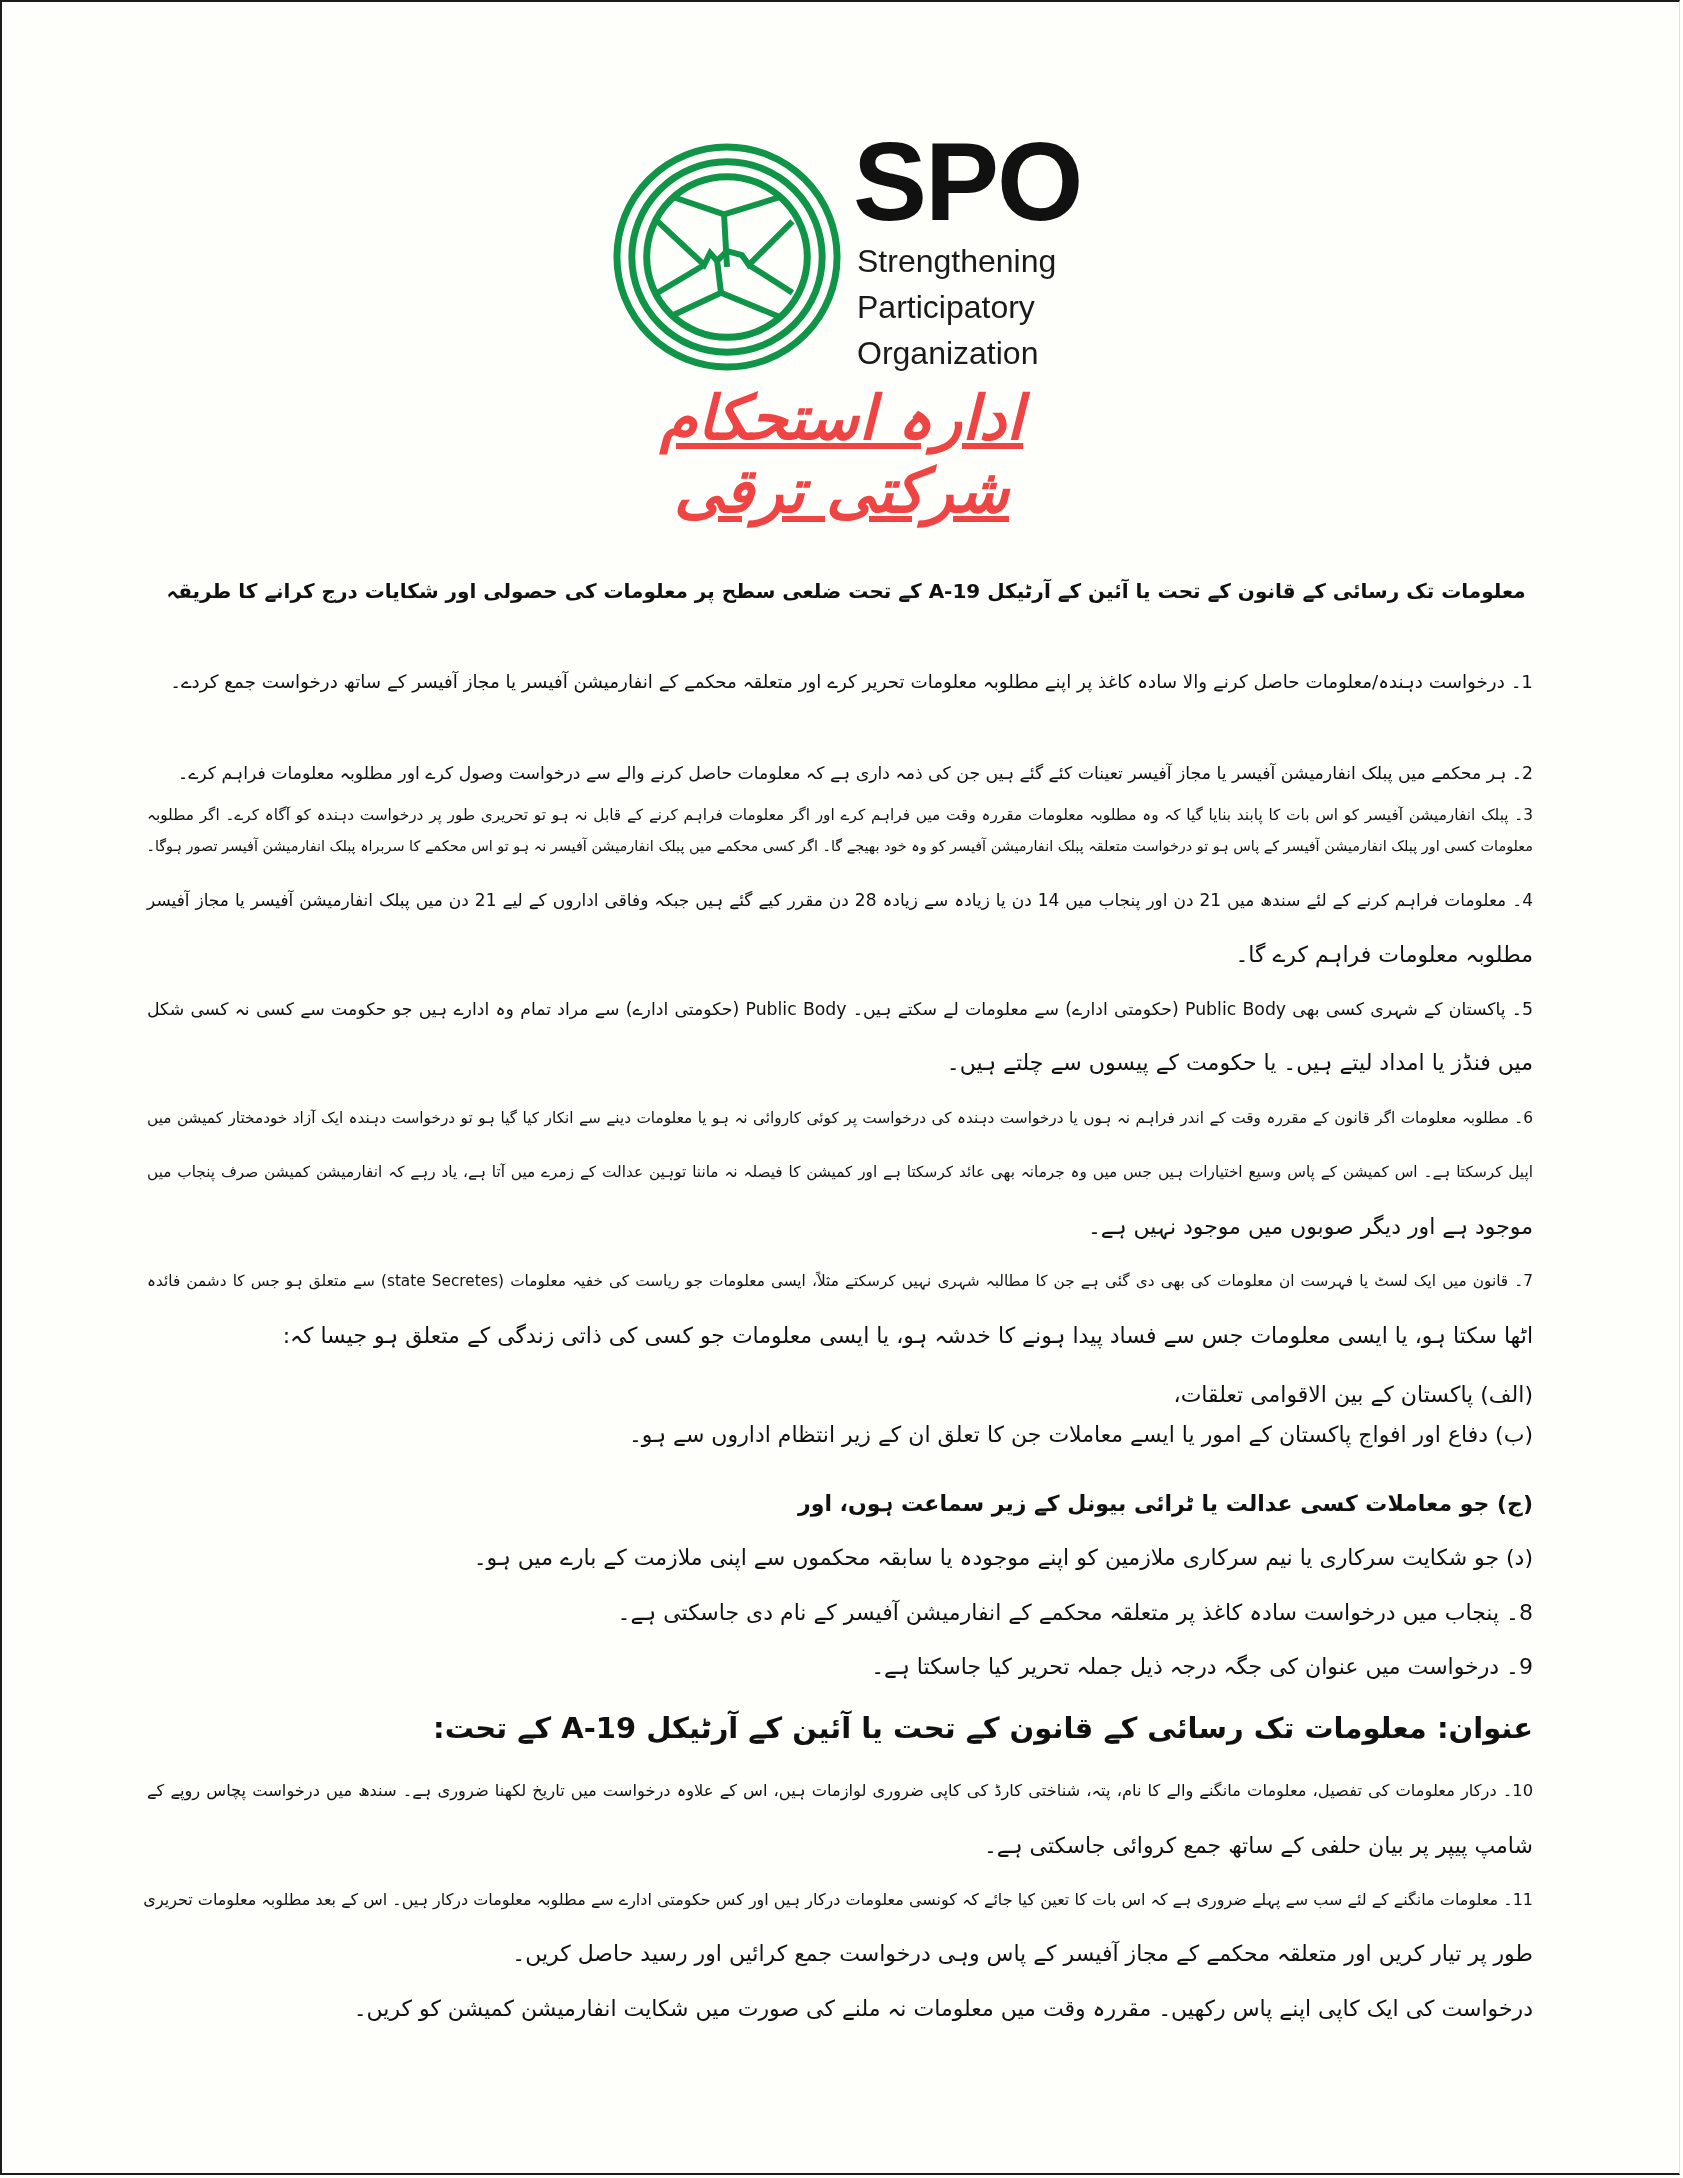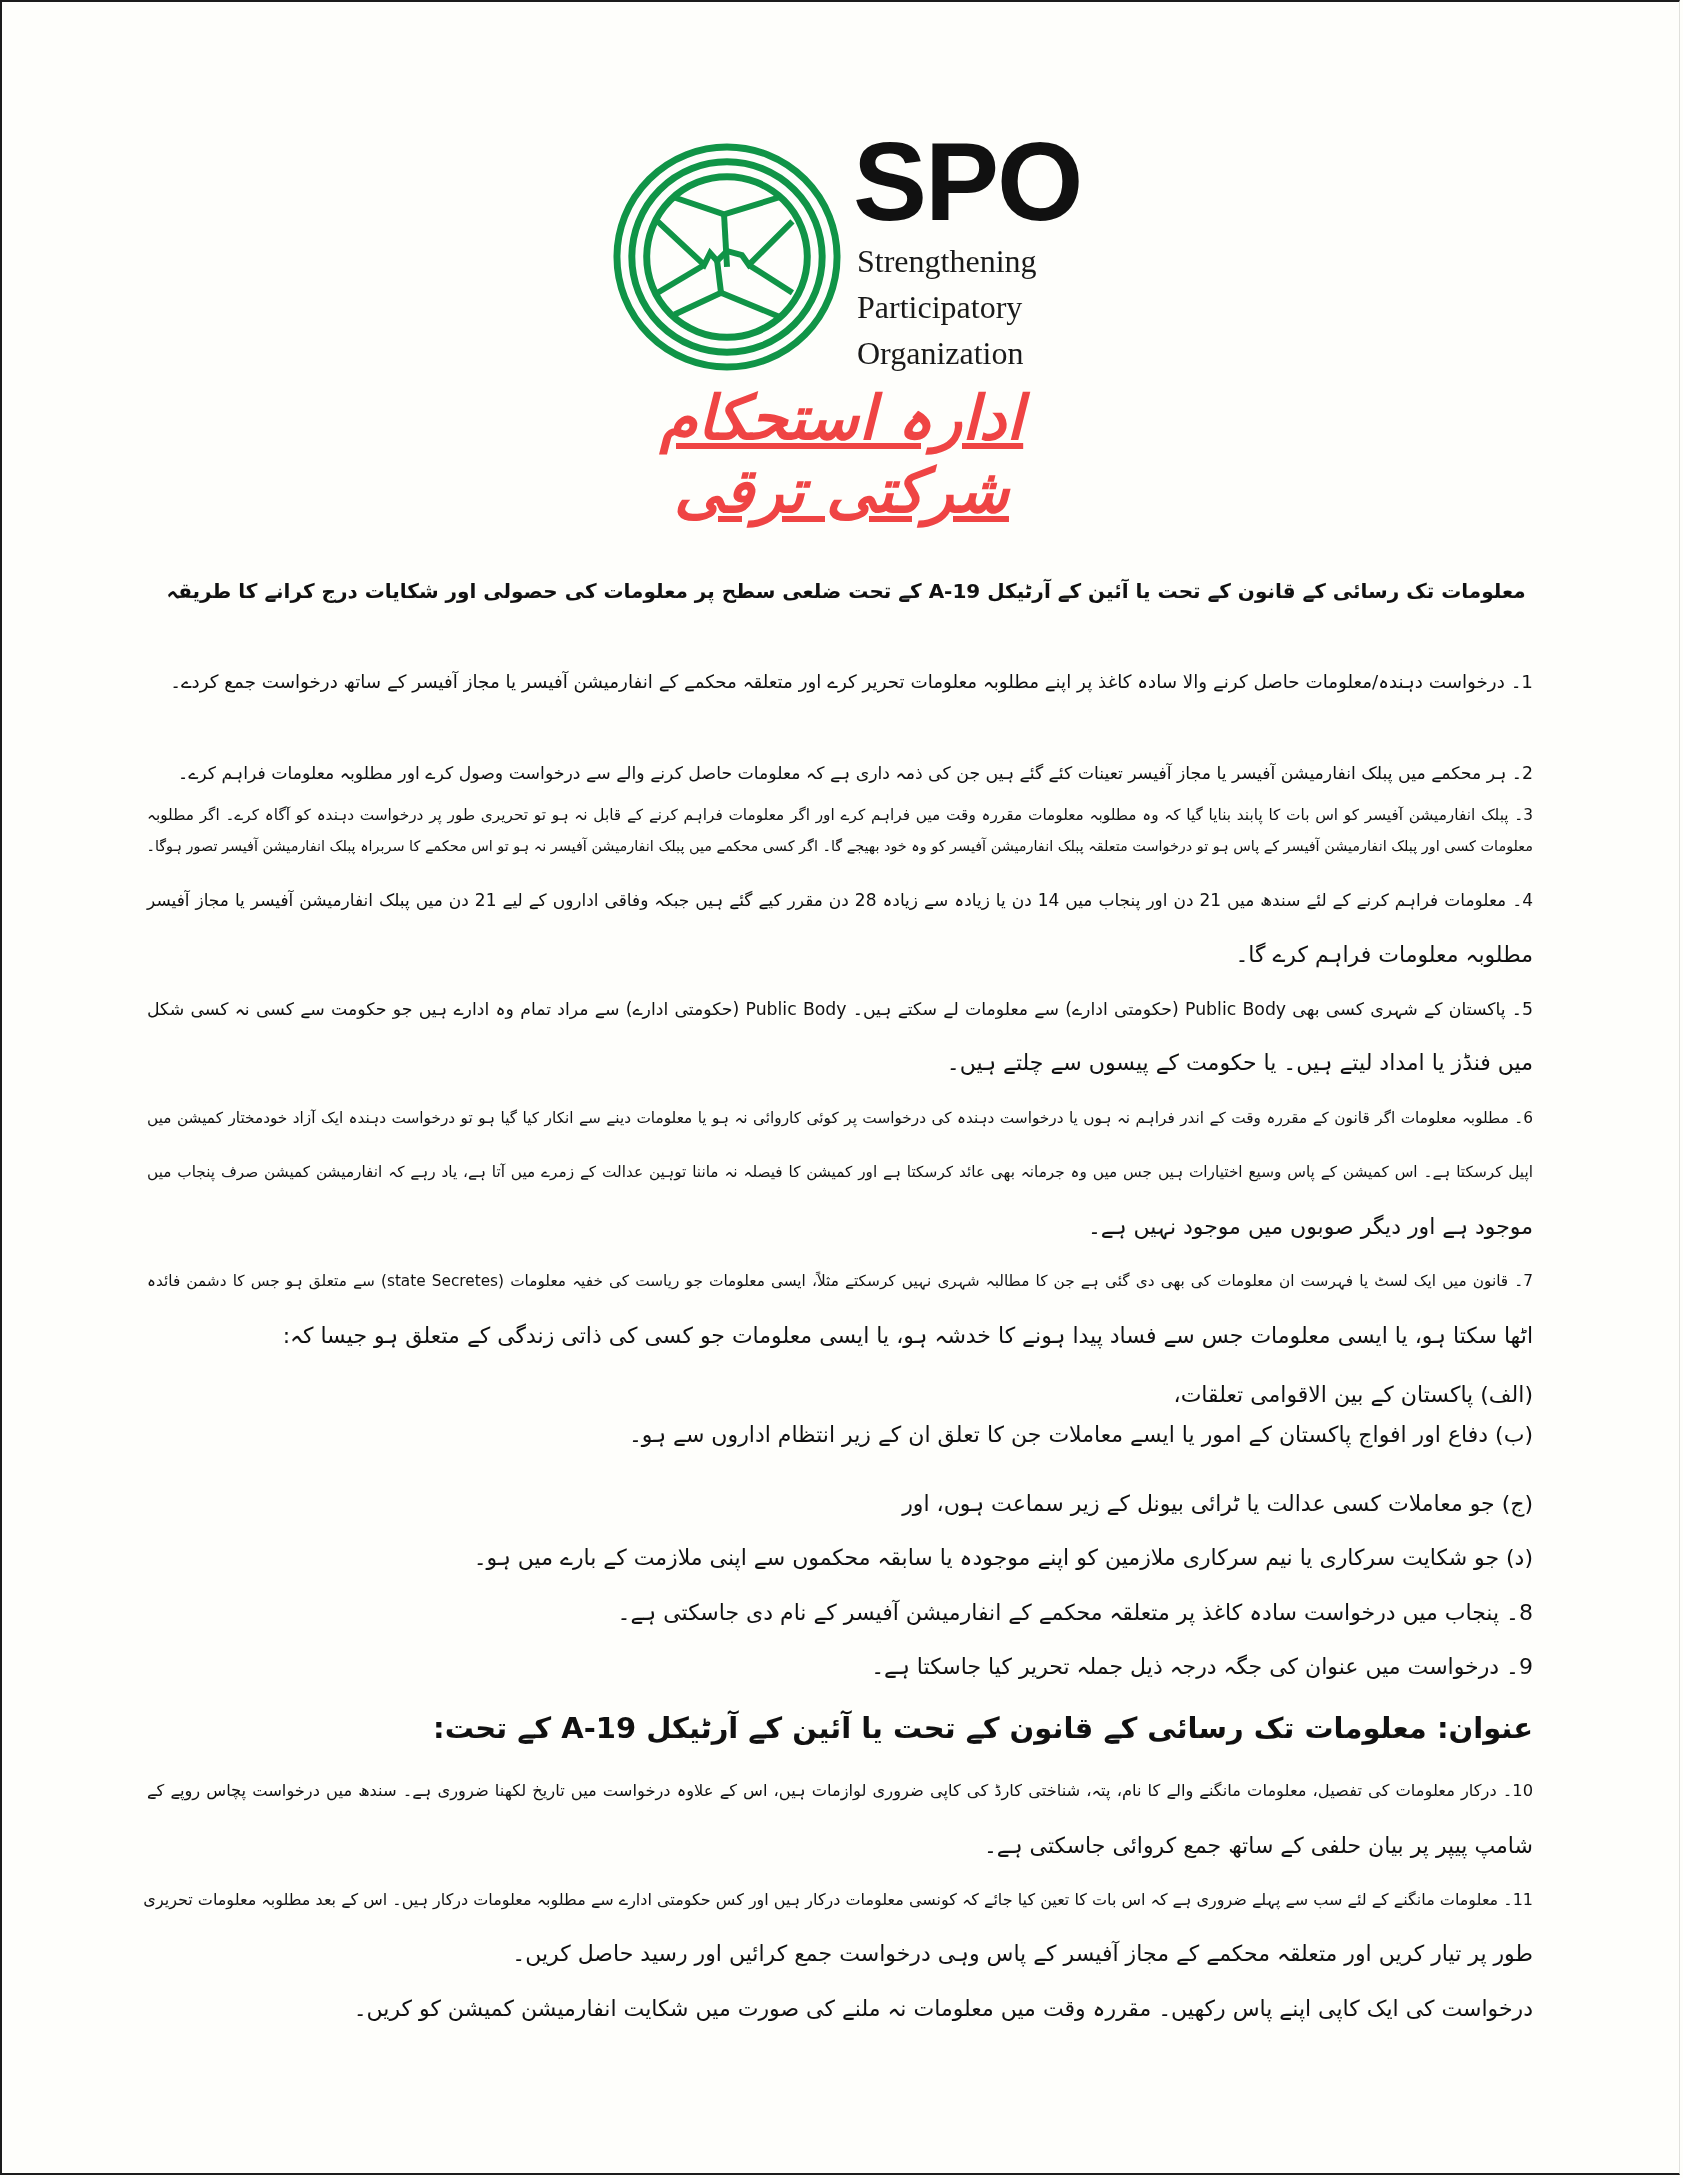--- a/index.html
+++ b/index.html
@@ -18,21 +18,21 @@
   }
   
   .logo { position: absolute; left: 612px; top: 142px; width: 230px; height: 230px; }
   .brand-abbr {
     position: absolute; left: 853px; top: 127px;
     font-family: "Liberation Sans", sans-serif; font-weight: bold;
     font-size: 111px; letter-spacing: -2px; line-height: 1; color: #111;
   }
   .brand-name {
     position: absolute; left: 857px; top: 238px;
-    font-family: Liberation Serif, serif; font-size: 32px; line-height: 46px; color: #1a1a1a;
+    font-family: Liberation Sans, sans-serif; font-size: 32px; line-height: 46px; color: #1a1a1a;
   }
   .brand-name div { white-space: nowrap; }
   .brand-urdu {
     position: absolute; left: 594px; top: 381px; width: 495px; text-align: center;
     direction: rtl; font-family: "DejaVu Sans", sans-serif; font-size: 61px; font-style: italic;
     line-height: 1.2; color: #ef4444; font-weight: bold; text-decoration: underline;
   }
   
   .doc-title {
     position: absolute; left: 158px; top: 579px; width: 1376px; text-align: center;
@@ -89,21 +89,21 @@
 <div class="line" style="top:938px;">مطلوبہ معلومات فراہم کرے گا۔</div>
 <div class="line full" style="top: 992px; font-size: 17.3px;">5۔ پاکستان کے شہری کسی بھی Public Body (حکومتی ادارے) سے معلومات لے سکتے ہیں۔ Public Body (حکومتی ادارے) سے مراد تمام وہ ادارے ہیں جو حکومت سے کسی نہ کسی شکل</div>
 <div class="line" style="top:1046px;text-align:center;">میں فنڈز یا امداد لیتے ہیں۔ یا حکومت کے پیسوں سے چلتے ہیں۔</div>
 <div class="line full" style="top: 1101px; font-size: 15.3px;">6۔ مطلوبہ معلومات اگر قانون کے مقررہ وقت کے اندر فراہم نہ ہوں یا درخواست دہندہ کی درخواست پر کوئی کاروائی نہ ہو یا معلومات دینے سے انکار کیا گیا ہو تو درخواست دہندہ ایک آزاد خودمختار کمیشن میں</div>
 <div class="line full" style="top: 1155px; font-size: 15.3px;">اپیل کرسکتا ہے۔ اس کمیشن کے پاس وسیع اختیارات ہیں جس میں وہ جرمانہ بھی عائد کرسکتا ہے اور کمیشن کا فیصلہ نہ ماننا توہین عدالت کے زمرے میں آتا ہے، یاد رہے کہ انفارمیشن کمیشن صرف پنجاب میں</div>
 <div class="line" style="top:1210px;">موجود ہے اور دیگر صوبوں میں موجود نہیں ہے۔</div>
 <div class="line full" style="top: 1264px; font-size: 15.3px;">7۔ قانون میں ایک لسٹ یا فہرست ان معلومات کی بھی دی گئی ہے جن کا مطالبہ شہری نہیں کرسکتے مثلاً، ایسی معلومات جو ریاست کی خفیہ معلومات (state Secretes) سے متعلق ہو جس کا دشمن فائدہ</div>
 <div class="line" style="top:1319px;">اٹھا سکتا ہو، یا ایسی معلومات جس سے فساد پیدا ہونے کا خدشہ ہو، یا ایسی معلومات جو کسی کی ذاتی زندگی کے متعلق ہو جیسا کہ:</div>
 <div class="line sub" style="top:1378px;">(الف) پاکستان کے بین الاقوامی تعلقات،</div>
 <div class="line sub" style="top:1418px;">(ب) دفاع اور افواج پاکستان کے امور یا ایسے معاملات جن کا تعلق ان کے زیر انتظام اداروں سے ہو۔</div>
-<div class="line sub" style="top:1487px;">(ج) جو معاملات کسی عدالت یا ٹرائی بیونل کے زیر سماعت ہوں، اور</div>
+<div class="line sub" style="top:1487px;font-weight:bold;">(ج) جو معاملات کسی عدالت یا ٹرائی بیونل کے زیر سماعت ہوں، اور</div>
 <div class="line sub" style="top:1541px;">(د) جو شکایت سرکاری یا نیم سرکاری ملازمین کو اپنے موجودہ یا سابقہ محکموں سے اپنی ملازمت کے بارے میں ہو۔</div>
 <div class="line" style="top:1596px;">8۔ پنجاب میں درخواست سادہ کاغذ پر متعلقہ محکمے کے انفارمیشن آفیسر کے نام دی جاسکتی ہے۔</div>
 <div class="line" style="top:1650px;">9۔ درخواست میں عنوان کی جگہ درجہ ذیل جملہ تحریر کیا جاسکتا ہے۔</div>
 
 <div class="subject">عنوان: معلومات تک رسائی کے قانون کے تحت یا آئین کے آرٹیکل A-19 کے تحت:</div>
 
 <div class="line full" style="top: 1774px; font-size: 16.3px;">10۔ درکار معلومات کی تفصیل، معلومات مانگنے والے کا نام، پتہ، شناختی کارڈ کی کاپی ضروری لوازمات ہیں، اس کے علاوہ درخواست میں تاریخ لکھنا ضروری ہے۔ سندھ میں درخواست پچاس روپے کے</div>
 <div class="line" style="top:1829px;">شامپ پیپر پر بیان حلفی کے ساتھ جمع کروائی جاسکتی ہے۔</div>
 <div class="line full" style="top: 1883px; font-size: 16px;">11۔ معلومات مانگنے کے لئے سب سے پہلے ضروری ہے کہ اس بات کا تعین کیا جائے کہ کونسی معلومات درکار ہیں اور کس حکومتی ادارے سے مطلوبہ معلومات درکار ہیں۔ اس کے بعد مطلوبہ معلومات تحریری</div>
 <div class="line" style="top:1937px;">طور پر تیار کریں اور متعلقہ محکمے کے مجاز آفیسر کے پاس وہی درخواست جمع کرائیں اور رسید حاصل کریں۔</div>

